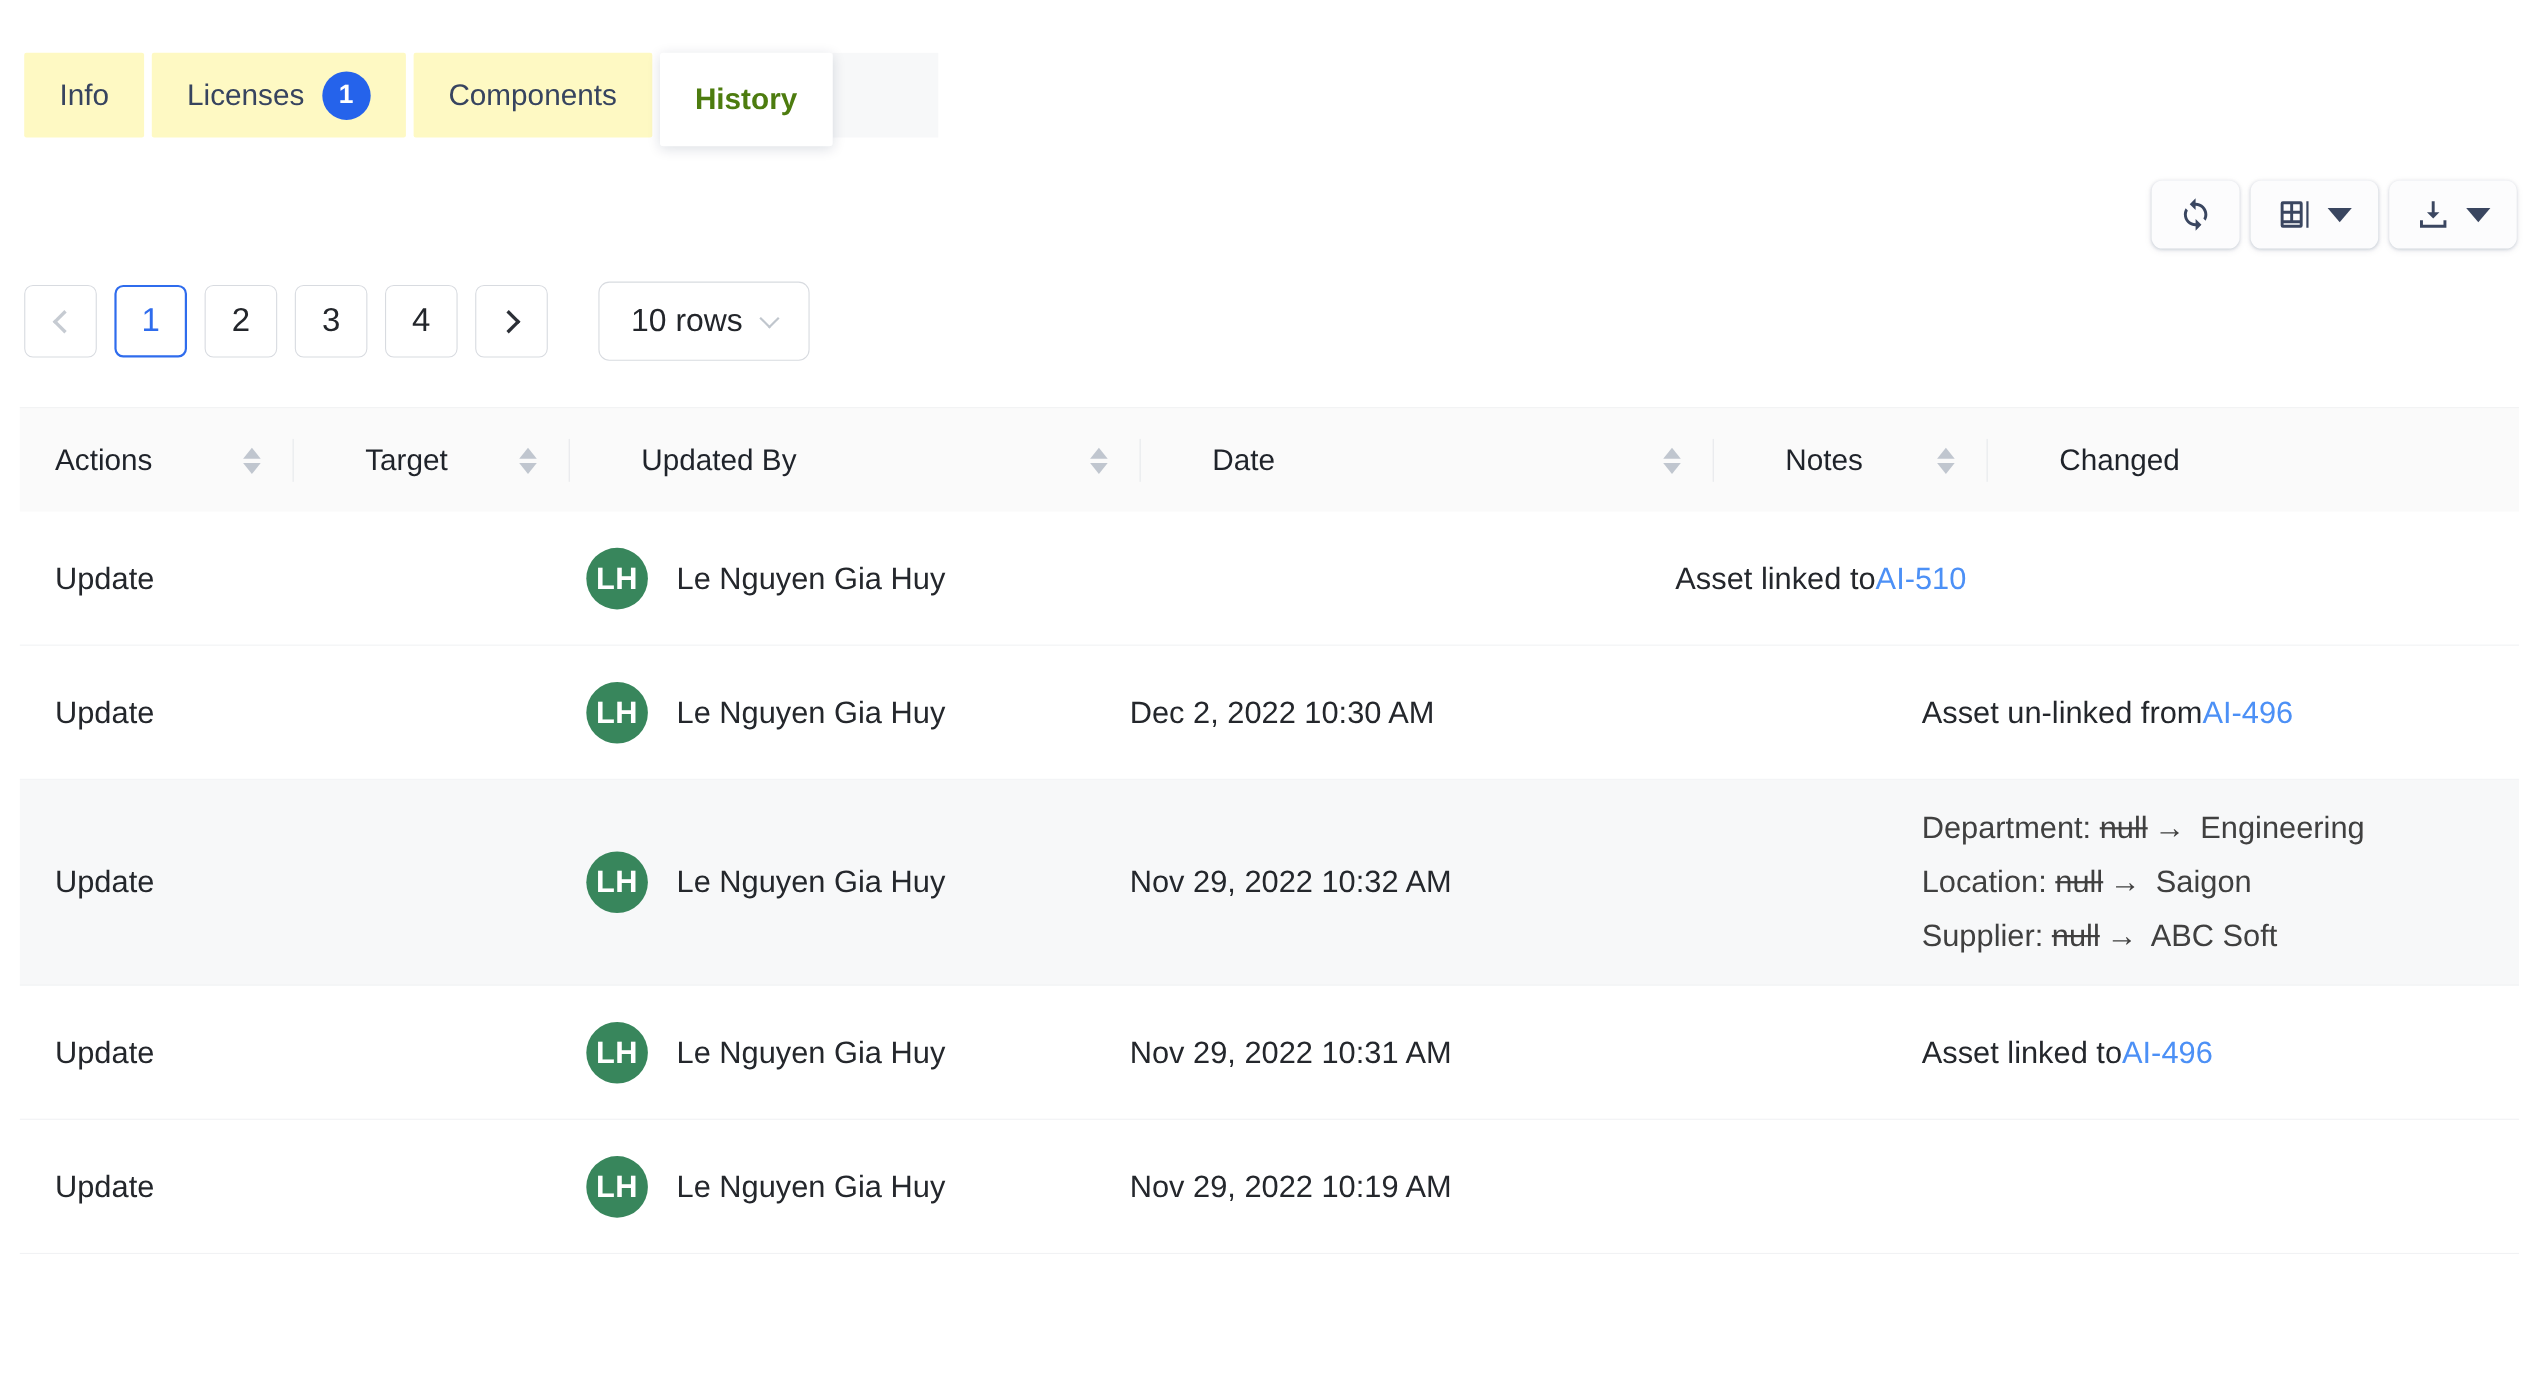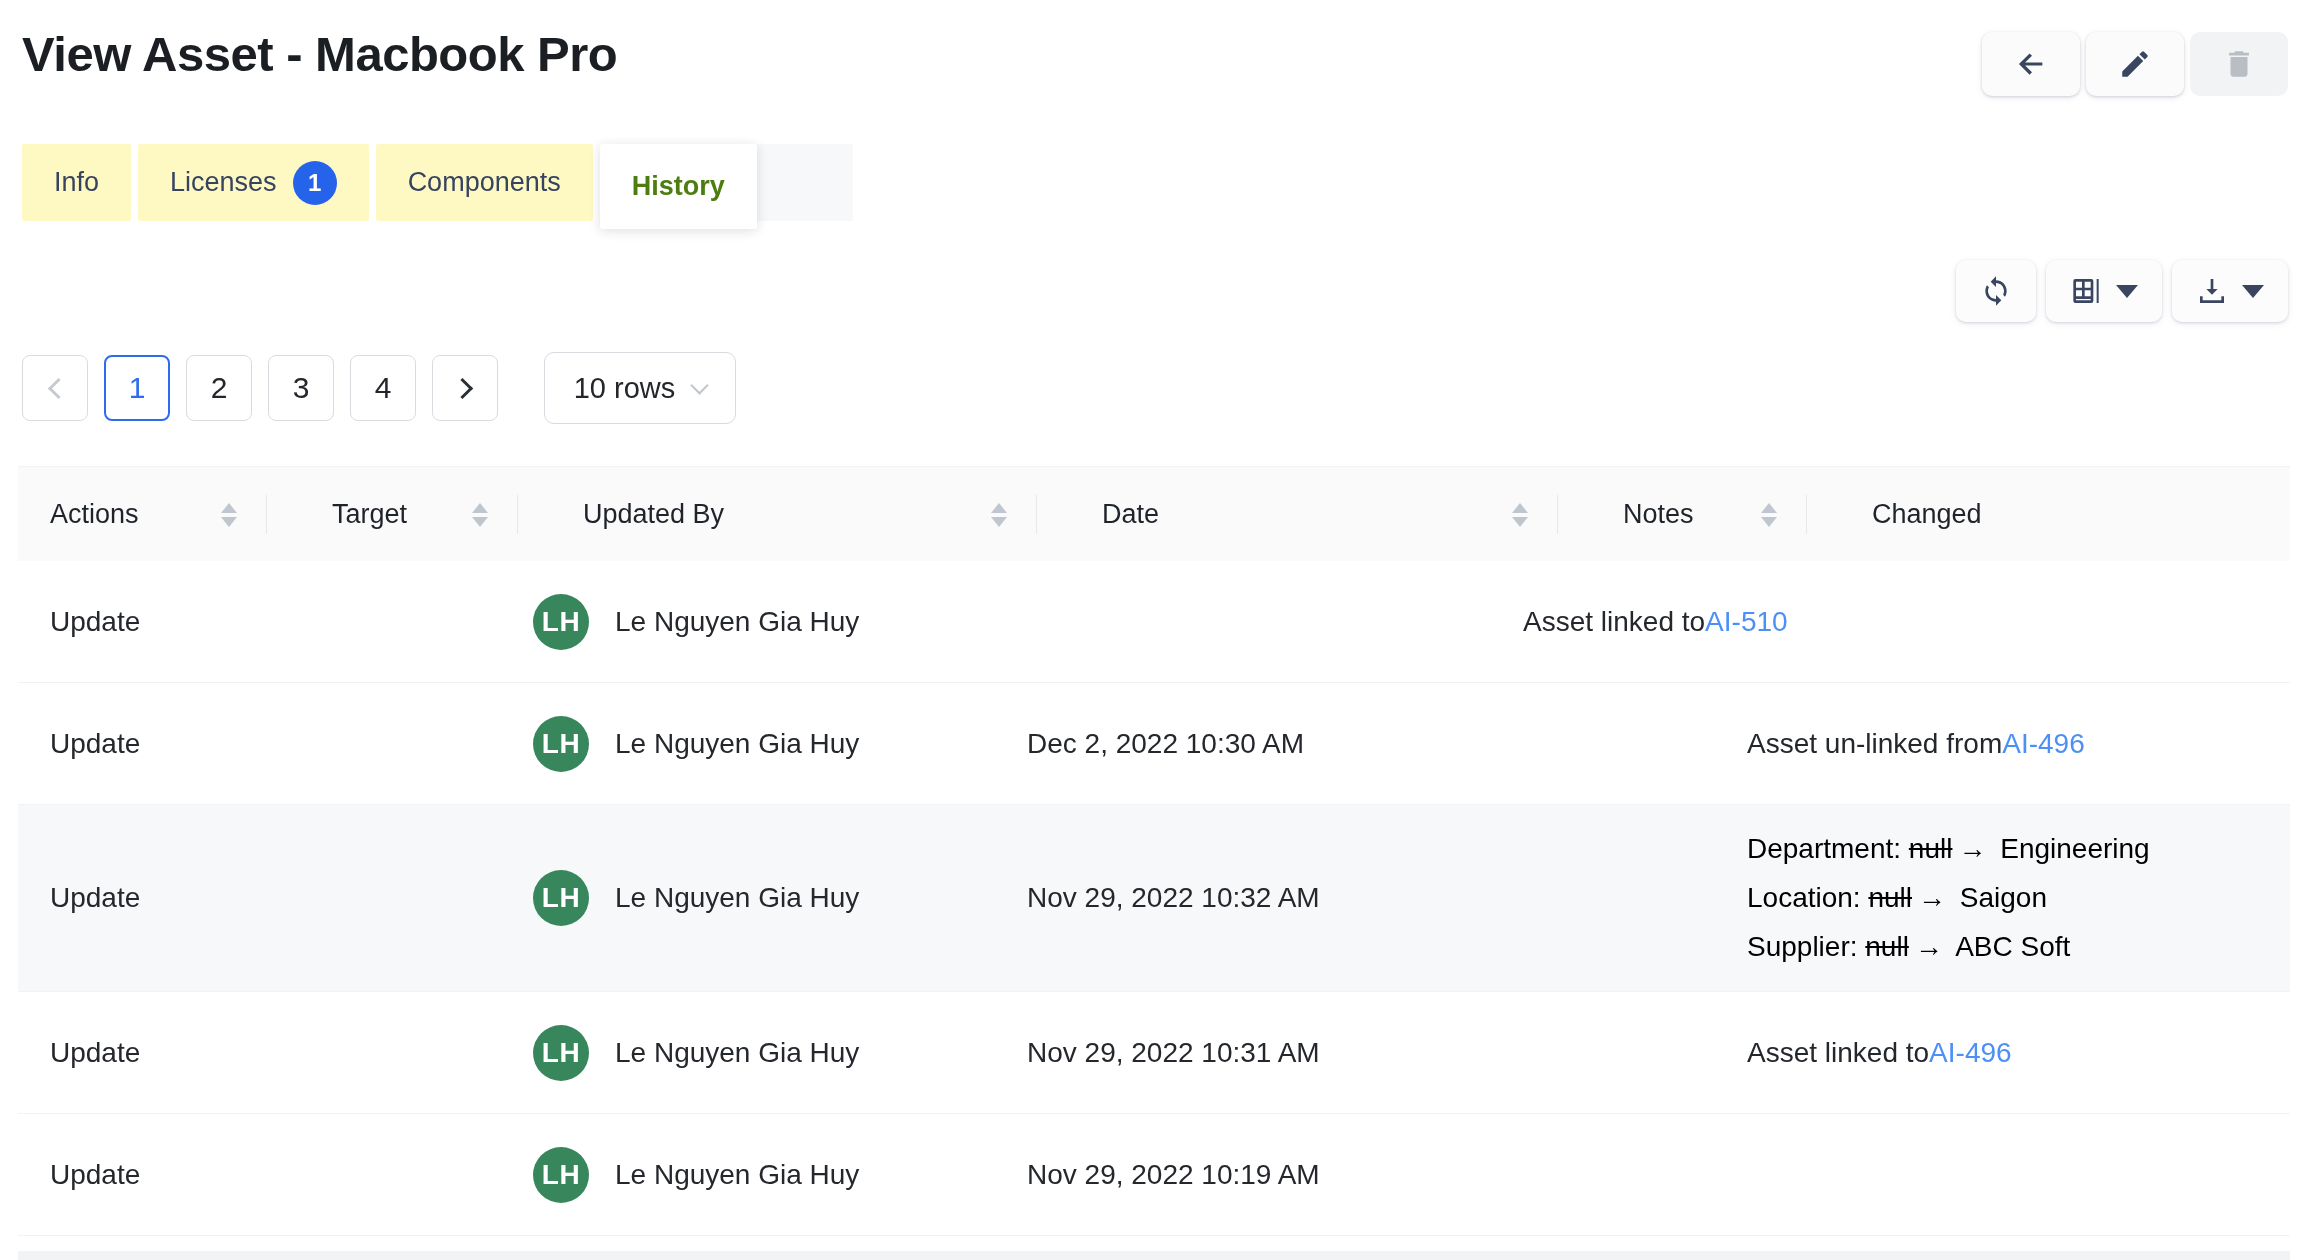--- a/index.html
+++ b/index.html
@@ -72,52 +72,32 @@
 
   .trow { border-bottom:1px solid #f1f2f4; min-height:122px; }
   .trow.shaded { background:#f7f8f9; }
   .td { padding:0 30px 0 40px; font-size:28px; color:#24272c; display:flex; align-items:center; }
   .td:first-child { padding-left:32px; }
   .user-cell { gap:26px; }
   .avatar { width:56px; height:56px; min-width:56px; border-radius:50%; background:#38865c; color:#fff;
             font-size:28px; font-weight:700; display:flex; align-items:center; justify-content:center; letter-spacing:0.5px; }
   a.ref-link { color:#4c90f6; text-decoration:none; cursor:pointer; }
   .change-lines { display:flex; flex-direction:column; gap:17px; padding:28px 0; }
-  .change-line { font-size:28px; color:#000000; white-space:nowrap; }
+  .change-line { font-size:28px; color:#404040; white-space:nowrap; }
   .change-line s { text-decoration:line-through; }
   .arrow { font-weight:600; padding:0 6px; }
   .single-line { white-space:nowrap; }
 
   .bottom-band { position:absolute; left:18px; right:18px; bottom:0; height:9px; background:#f2f3f5; }
 </style>
 </head>
 <body>
 
 <div class="app">
 
-  <div class="topbar">
-    <h1 class="page-title">View Asset - Macbook Pro</h1>
-    <div class="top-actions">
-      <button class="icon-btn">
-        <svg viewBox="0 0 24 24">
-          <path class="navy-fill" d="M20 11H7.83l4.88-4.88L11 4.5 3.5 12l7.5 7.5 1.71-1.62L7.83 13H20z"></path>
-        </svg>
-      </button>
-      <button class="icon-btn">
-        <svg viewBox="0 0 24 24">
-          <path class="navy-fill" d="M3 17.25V21h3.75L17.81 9.94l-3.75-3.75L3 17.25zM20.71 7.04c.39-.39.39-1.02 0-1.41l-2.34-2.34a.9959.9959 0 0 0-1.41 0l-1.83 1.83 3.75 3.75 1.83-1.83z"></path>
-        </svg>
-      </button>
-      <button class="icon-btn disabled">
-        <svg viewBox="0 0 24 24">
-          <path class="gray-fill" d="M6 19c0 1.1.9 2 2 2h8c1.1 0 2-.9 2-2V7H6v12zM19 4h-3.5l-1-1h-5l-1 1H5v2h14V4z"></path>
-        </svg>
-      </button>
-    </div>
-  </div>
 
   <div class="tabs">
     <div class="tab">
       <span>Info</span>
     </div>
     <div class="tab">
       <span>Licenses</span>
       <span class="badge">1</span>
     </div>
     <div class="tab">

